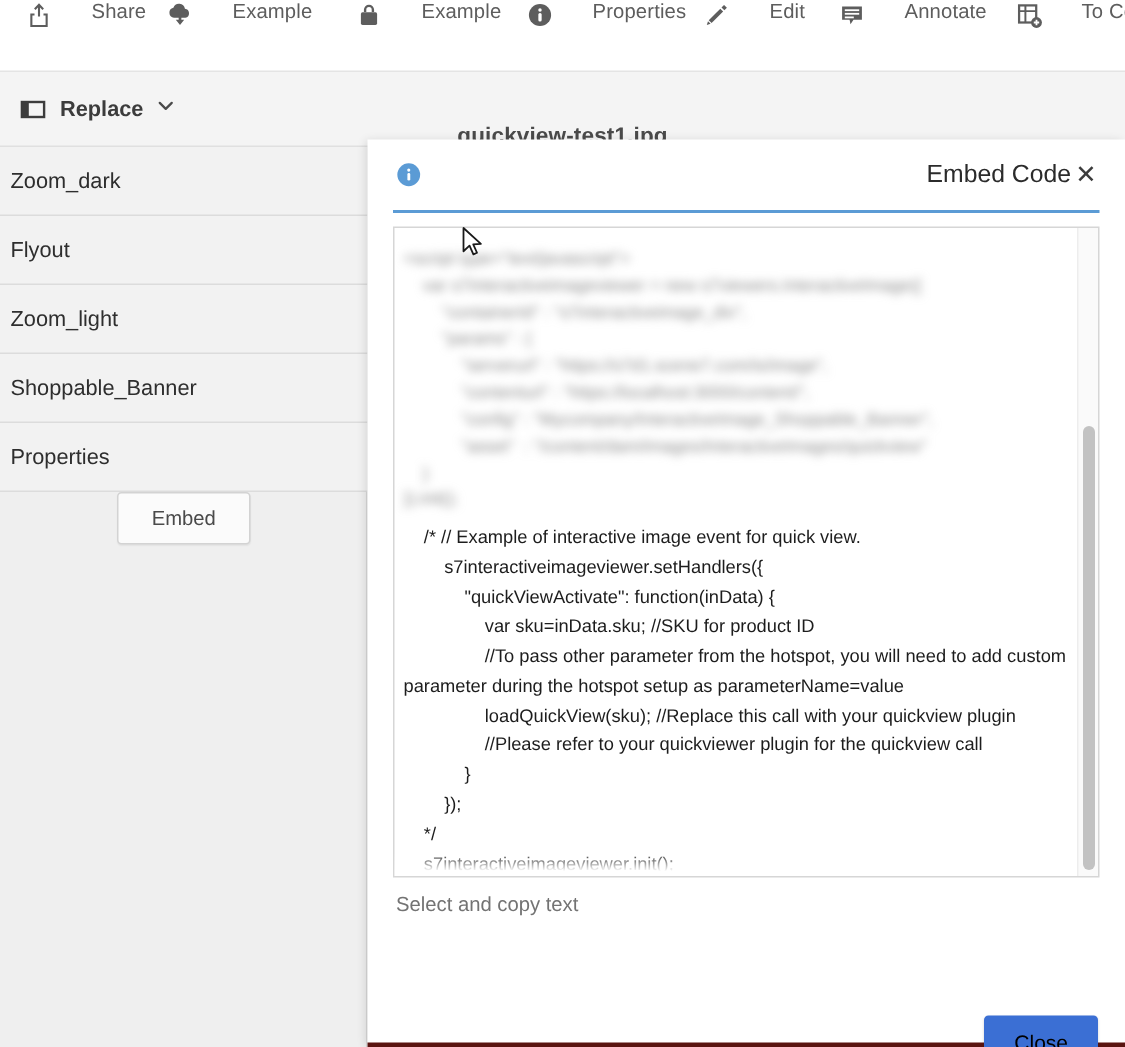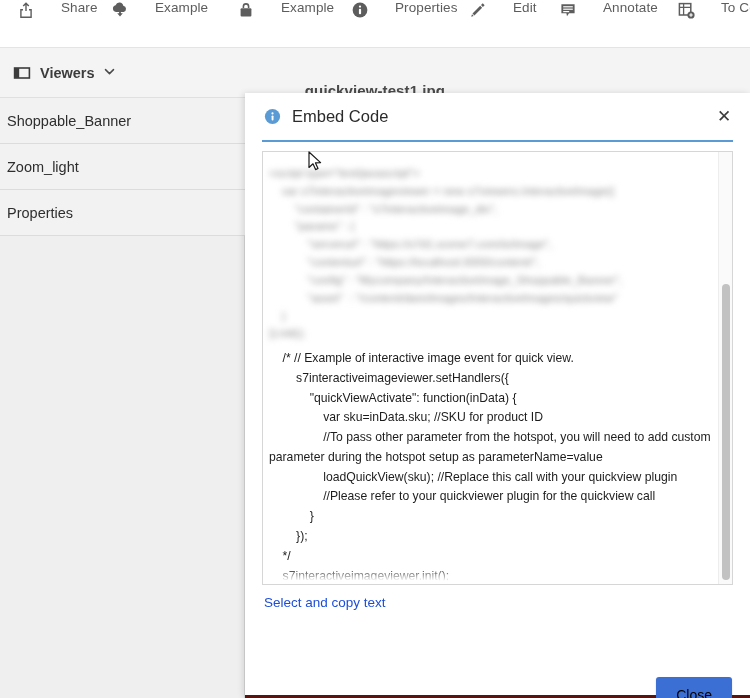--- a/index.html
+++ b/index.html
@@ -87,21 +87,21 @@
     background: #ffffff;
     box-shadow: -2px 0 6px rgba(0,0,0,.12);
     border-bottom: 3px solid #5a1410;
   }
   .dlg-head {
     position: relative; height: 47px;
     display: flex; align-items: center;
     padding: 0 16px 0 19px;
   }
   .info-ico { flex: 0 0 17px; width: 17px; height: 17px; margin-right: 11px; }
-  .dlg-title { font-size: 16.5px; color: #2b2b2b; flex: 1; }
+  .dlg-title { font-size: 16.5px; color: #2b2b2b; flex: 1; text-align: right; }
   .dlg-close {
     width: 20px; height: 20px; display: flex; align-items: center;
     justify-content: center; cursor: pointer; color: #3c3c3c;
     font-size: 17px; line-height: 1;
   }
   .dlg-rule {
     margin: 0 17px; height: 2px; background: #5b9bd5;
   }
 
   
@@ -143,21 +143,21 @@
     background: #c2c2c2; border-radius: 4px;
   }
   .code-fade {
     position: absolute; left: 0; right: 14px; bottom: 0; height: 16px;
     background: linear-gradient(to bottom, rgba(255,255,255,0), #ffffff 80%);
     pointer-events: none;
   }
 
   .select-hint {
     position: absolute; left: 19px; top: 502px;
-    font-size: 13.5px; color: #1d4ed8;
+    font-size: 13.5px; color: #737373;
   }
   .close-btn {
     position: absolute; right: 18px; top: 584px;
     background: #3b6fd4; color: #000000;
     border: none; border-radius: 3px;
     padding: 10px 20px;
     font-size: 14px; font-family: "Liberation Sans", sans-serif;
     cursor: pointer;
     box-shadow: 0 1px 2px rgba(0,0,0,.18);
   }
@@ -250,41 +250,50 @@
   </div>
 
   <div class="subbar">
     <div class="viewers-btn">
       <span class="tb-ico">
         <svg width="20" height="20" viewBox="0 0 20 20">
           <rect x="2.6" y="5" width="14.8" height="10" fill="none" stroke="#3c3c3c" stroke-width="1.6"></rect>
           <rect x="2.6" y="5" width="4.6" height="10" fill="#3c3c3c"></rect>
         </svg>
       </span>
-      <span class="viewers-label">Viewers</span>
+      <span class="viewers-label">Replace</span>
       <span class="chev">
         <svg width="13" height="13" viewBox="0 0 13 13">
           <path d="M2.5 4.6 6.5 8.6 10.5 4.6" fill="none" stroke="#4a4a4a" stroke-width="1.5" stroke-linecap="round" stroke-linejoin="round"></path>
         </svg>
       </span>
     </div>
     <div class="file-title">quickview-test1.jpg</div>
   </div>
 
   <div class="sidebar">
     <div class="side-list">
       <div class="side-item">
+        <span>Zoom_dark</span>
+      </div>
+      <div class="side-item">
+        <span>Flyout</span>
+      </div>
+      <div class="side-item">
+        <span>Zoom_light</span>
+      </div>
+      <div class="side-item">
         <span>Shoppable_Banner</span>
       </div>
       <div class="side-item">
-        <span>Zoom_light</span>
-      </div>
-      <div class="side-item">
         <span>Properties</span>
       </div>
+    </div>
+    <div class="embed-wrap">
+      <button class="embed-btn">Embed</button>
     </div>
   </div>
 
   <div class="dialog">
 
     <div class="dlg-head">
       <span class="info-ico">
         <svg width="17" height="17" viewBox="0 0 17 17">
           <circle cx="8.5" cy="8.5" r="7.6" fill="#5b9bd5"></circle>
           <circle cx="8.5" cy="5.4" r="1.05" fill="#fff"></circle>

